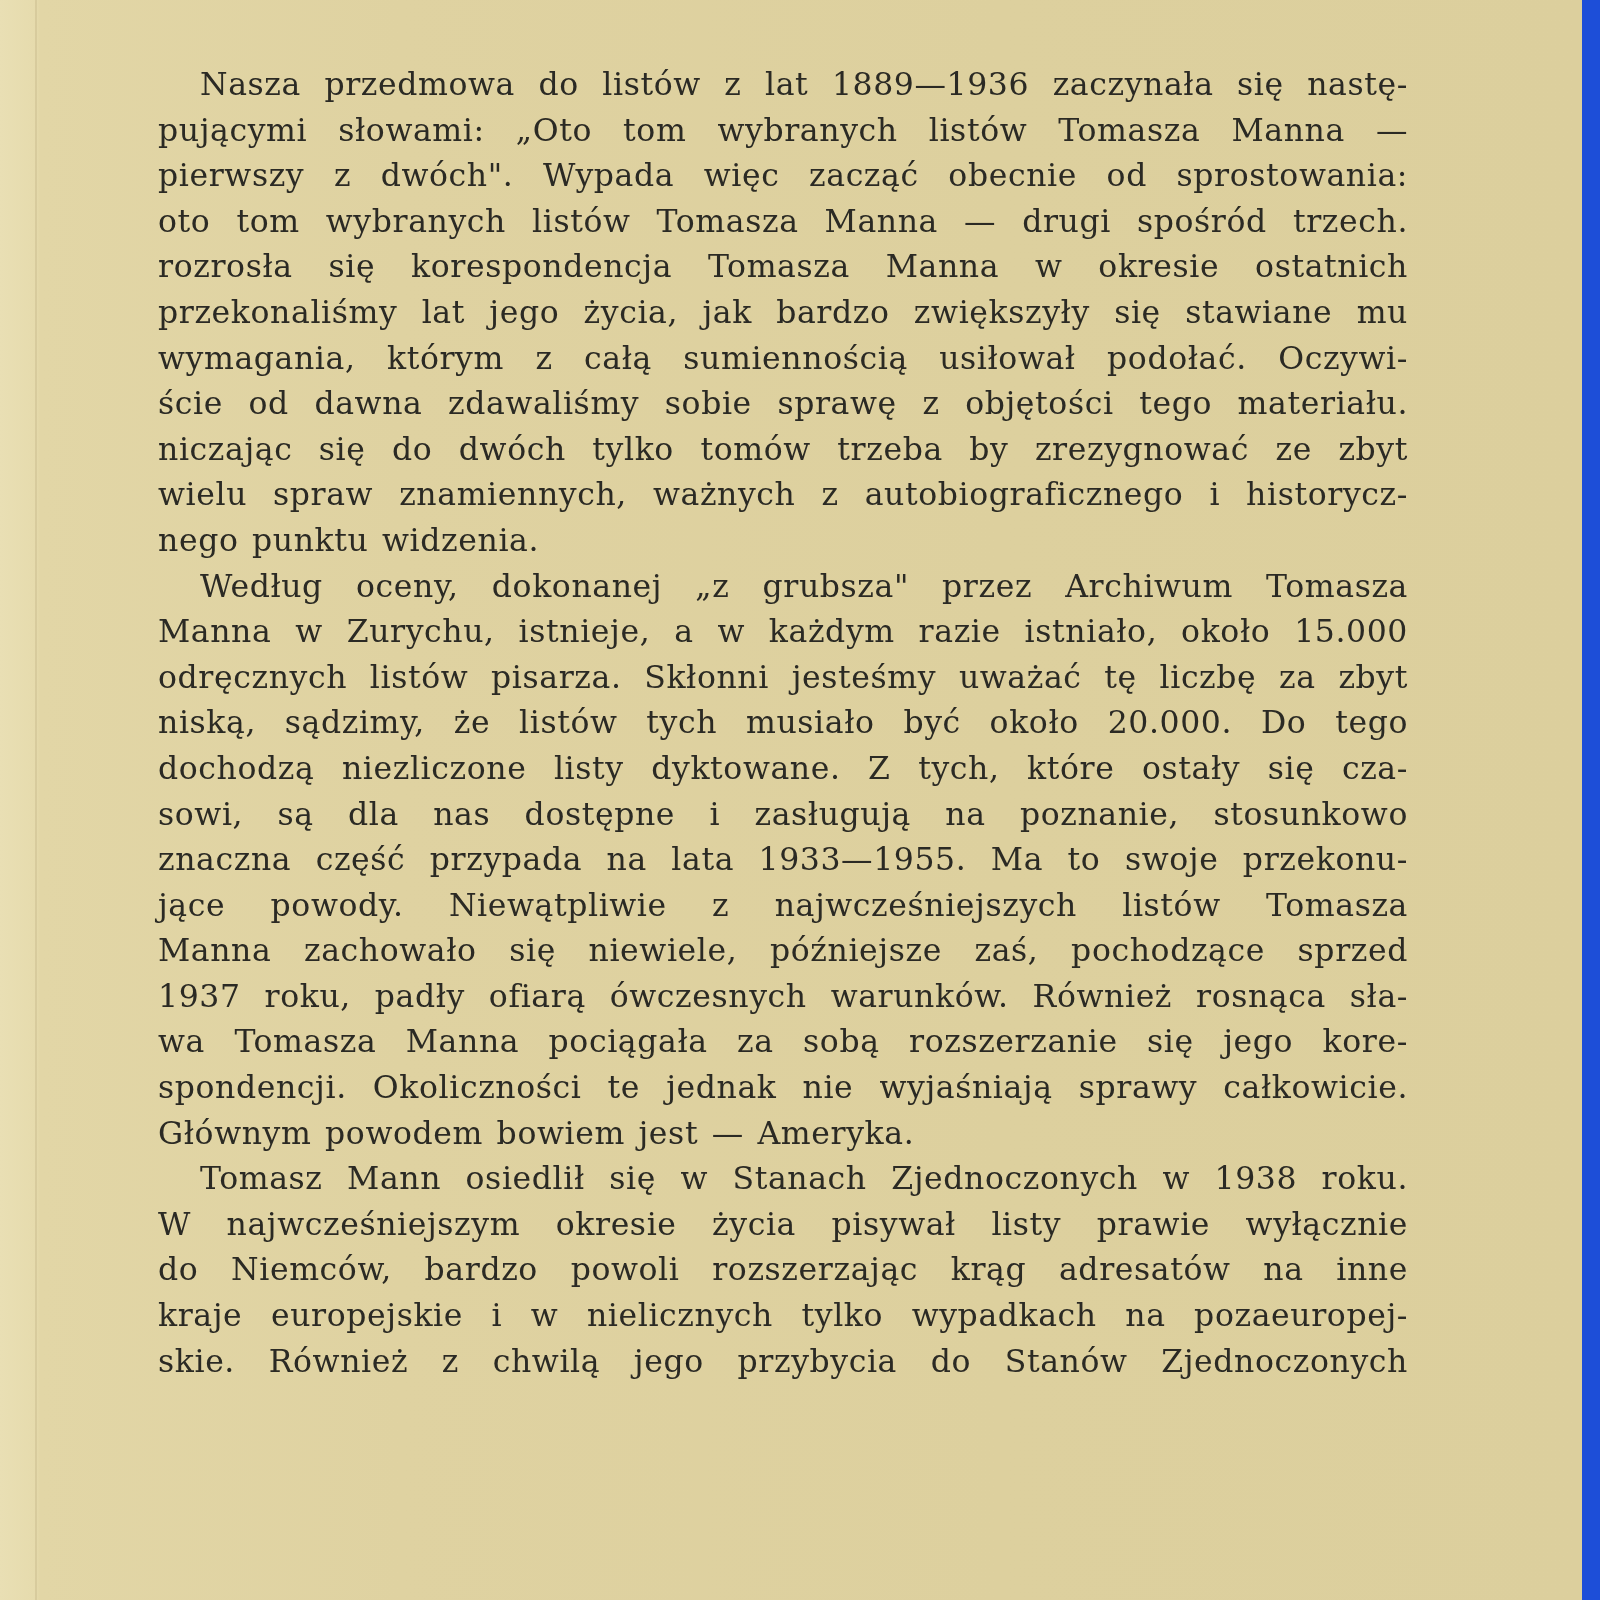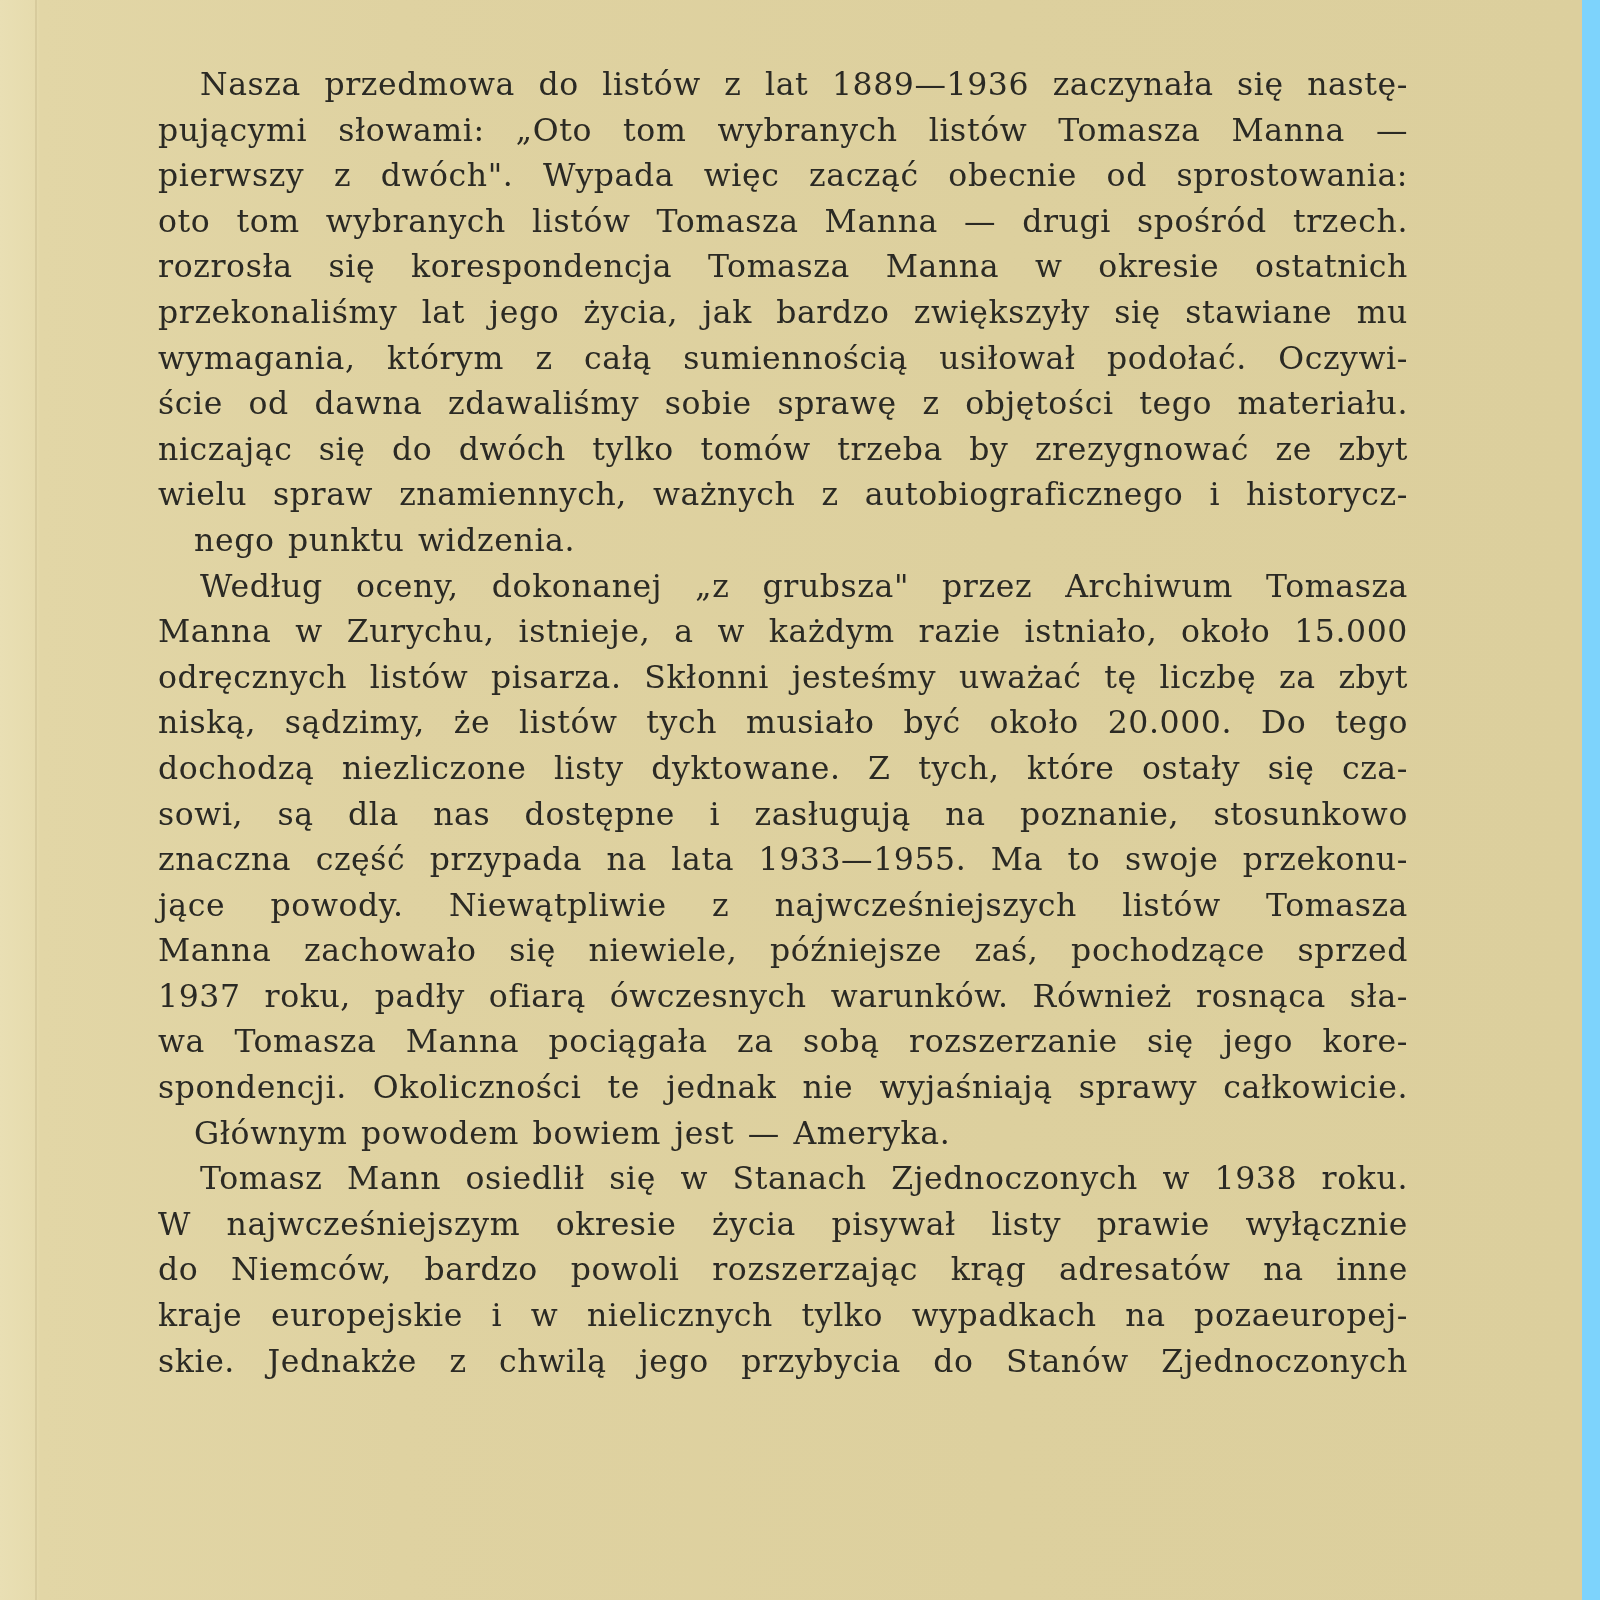--- a/index.html
+++ b/index.html
@@ -7,21 +7,21 @@
       padding: 0;
       width: 1600px;
       height: 1600px;
       overflow: hidden;
       background: #ffffff;
     }
     .photo {
       position: relative;
       width: 1600px;
       height: 1600px;
-      background: #7dd3fc;
+      background: #1d4ed8;
     }
     .page {
       position: absolute;
       left: 0;
       top: 0;
       width: 1582px;
       height: 1600px;
       background: linear-gradient(90deg, #e9dfb4 0px, #e6dbad 36px, #e2d6a6 40px, #dfd2a1 400px, #ddd09e 1000px, #dccf9d 1582px);
     }
     .page::before {
@@ -47,21 +47,20 @@
     .line {
       display: block;
       height: 45.6px;
       line-height: 45.6px;
       white-space: nowrap;
       text-align: justify;
       text-align-last: justify;
     }
     .line.last {
       text-align-last: left;
-      margin-left: 36px;
     }
     .line.indent {
       padding-left: 42px;
     }
   </style>
 </head>
 <body>
 
 <div class="photo">
   <div class="page">
@@ -95,18 +94,18 @@
         <span class="line">wa Tomasza Manna pociągała za sobą rozszerzanie się jego kore-</span>
         <span class="line">spondencji. Okoliczności te jednak nie wyjaśniają sprawy całkowicie.</span>
         <span class="line last">Głównym powodem bowiem jest — Ameryka.</span>
       </div>
 
       <div>
         <span class="line indent">Tomasz Mann osiedlił się w Stanach Zjednoczonych w 1938 roku.</span>
         <span class="line">W najwcześniejszym okresie życia pisywał listy prawie wyłącznie</span>
         <span class="line">do Niemców, bardzo powoli rozszerzając krąg adresatów na inne</span>
         <span class="line">kraje europejskie i w nielicznych tylko wypadkach na pozaeuropej-</span>
-        <span class="line">skie. Jednakże z chwilą jego przybycia do Stanów Zjednoczonych</span>
+        <span class="line">skie. Również z chwilą jego przybycia do Stanów Zjednoczonych</span>
       </div>
 
     </div>
   </div>
 </div>
 
 </body></html>

